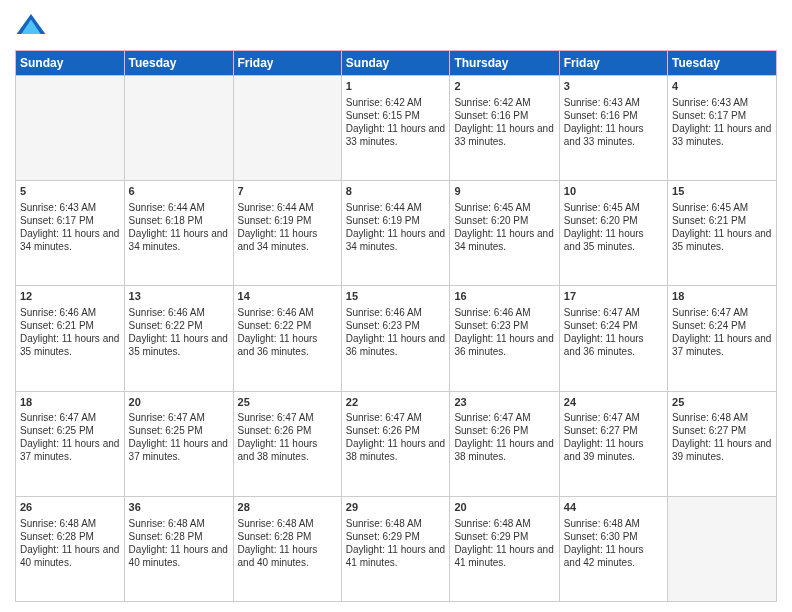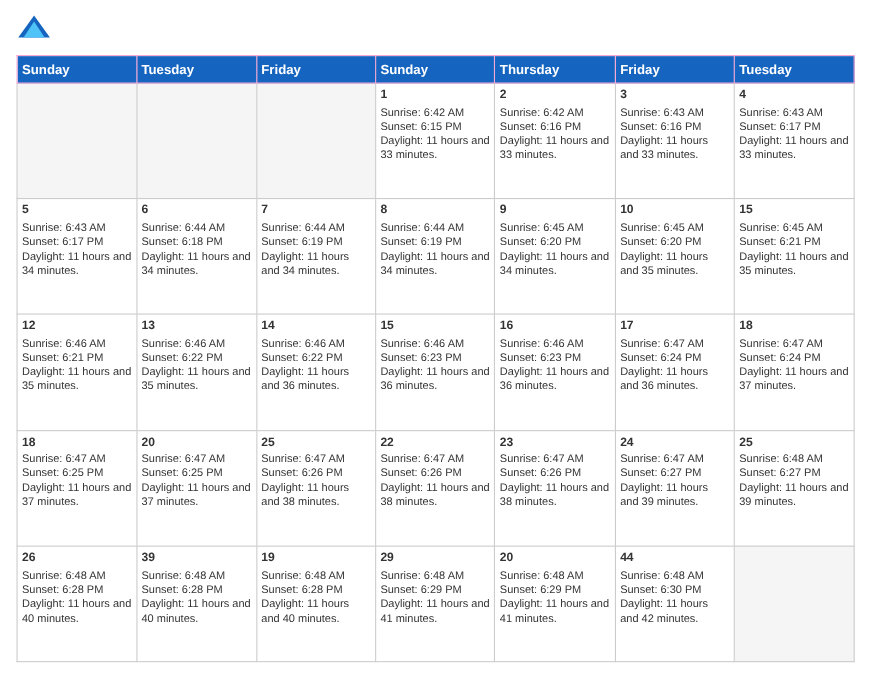--- a/index.html
+++ b/index.html
@@ -296,27 +296,27 @@
           </td>
         </tr>
         <tr>
           <td>
             <span class="day-number">26</span>
             <div class="day-info" style="white-space: pre-line;">Sunrise: 6:48 AM
 Sunset: 6:28 PM
 Daylight: 11 hours and 40 minutes.</div>
           </td>
           <td>
-            <span class="day-number">39</span>
+            <span class="day-number">36</span>
             <div class="day-info" style="white-space: pre-line;">Sunrise: 6:48 AM
 Sunset: 6:28 PM
 Daylight: 11 hours and 40 minutes.</div>
           </td>
           <td>
-            <span class="day-number">19</span>
+            <span class="day-number">28</span>
             <div class="day-info" style="white-space: pre-line;">Sunrise: 6:48 AM
 Sunset: 6:28 PM
 Daylight: 11 hours and 40 minutes.</div>
           </td>
           <td>
             <span class="day-number">29</span>
             <div class="day-info" style="white-space: pre-line;">Sunrise: 6:48 AM
 Sunset: 6:29 PM
 Daylight: 11 hours and 41 minutes.</div>
           </td>

